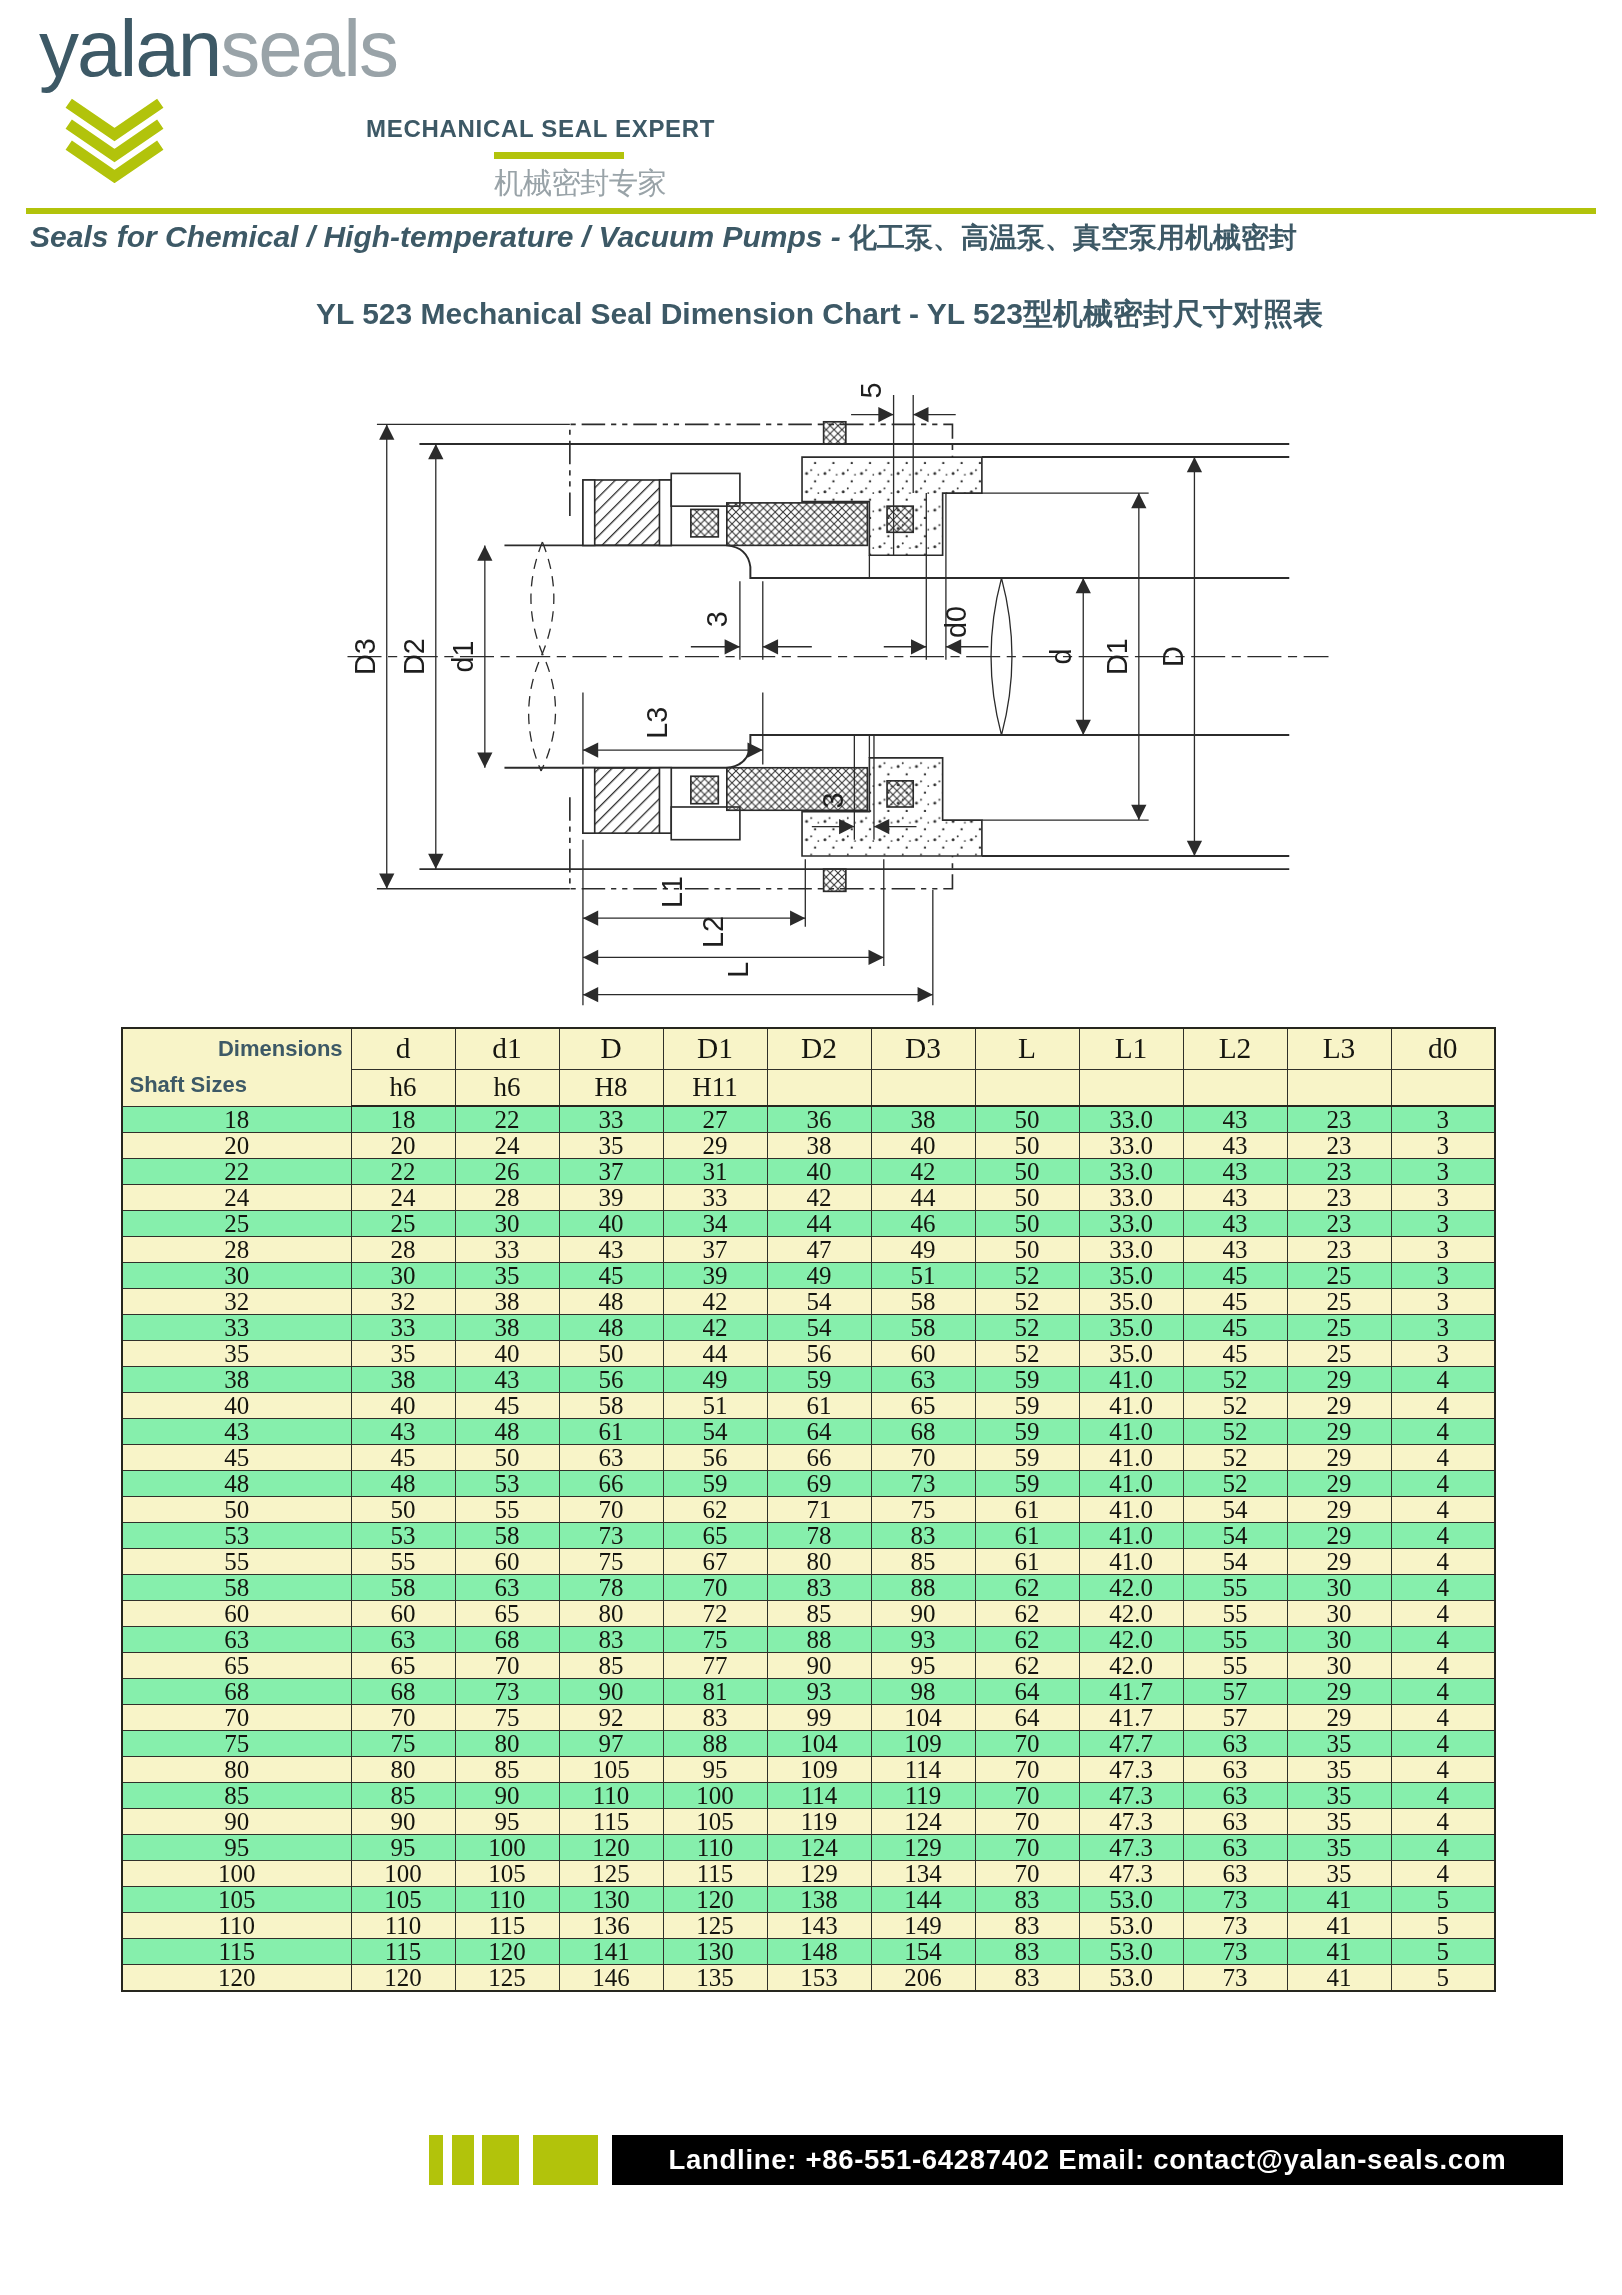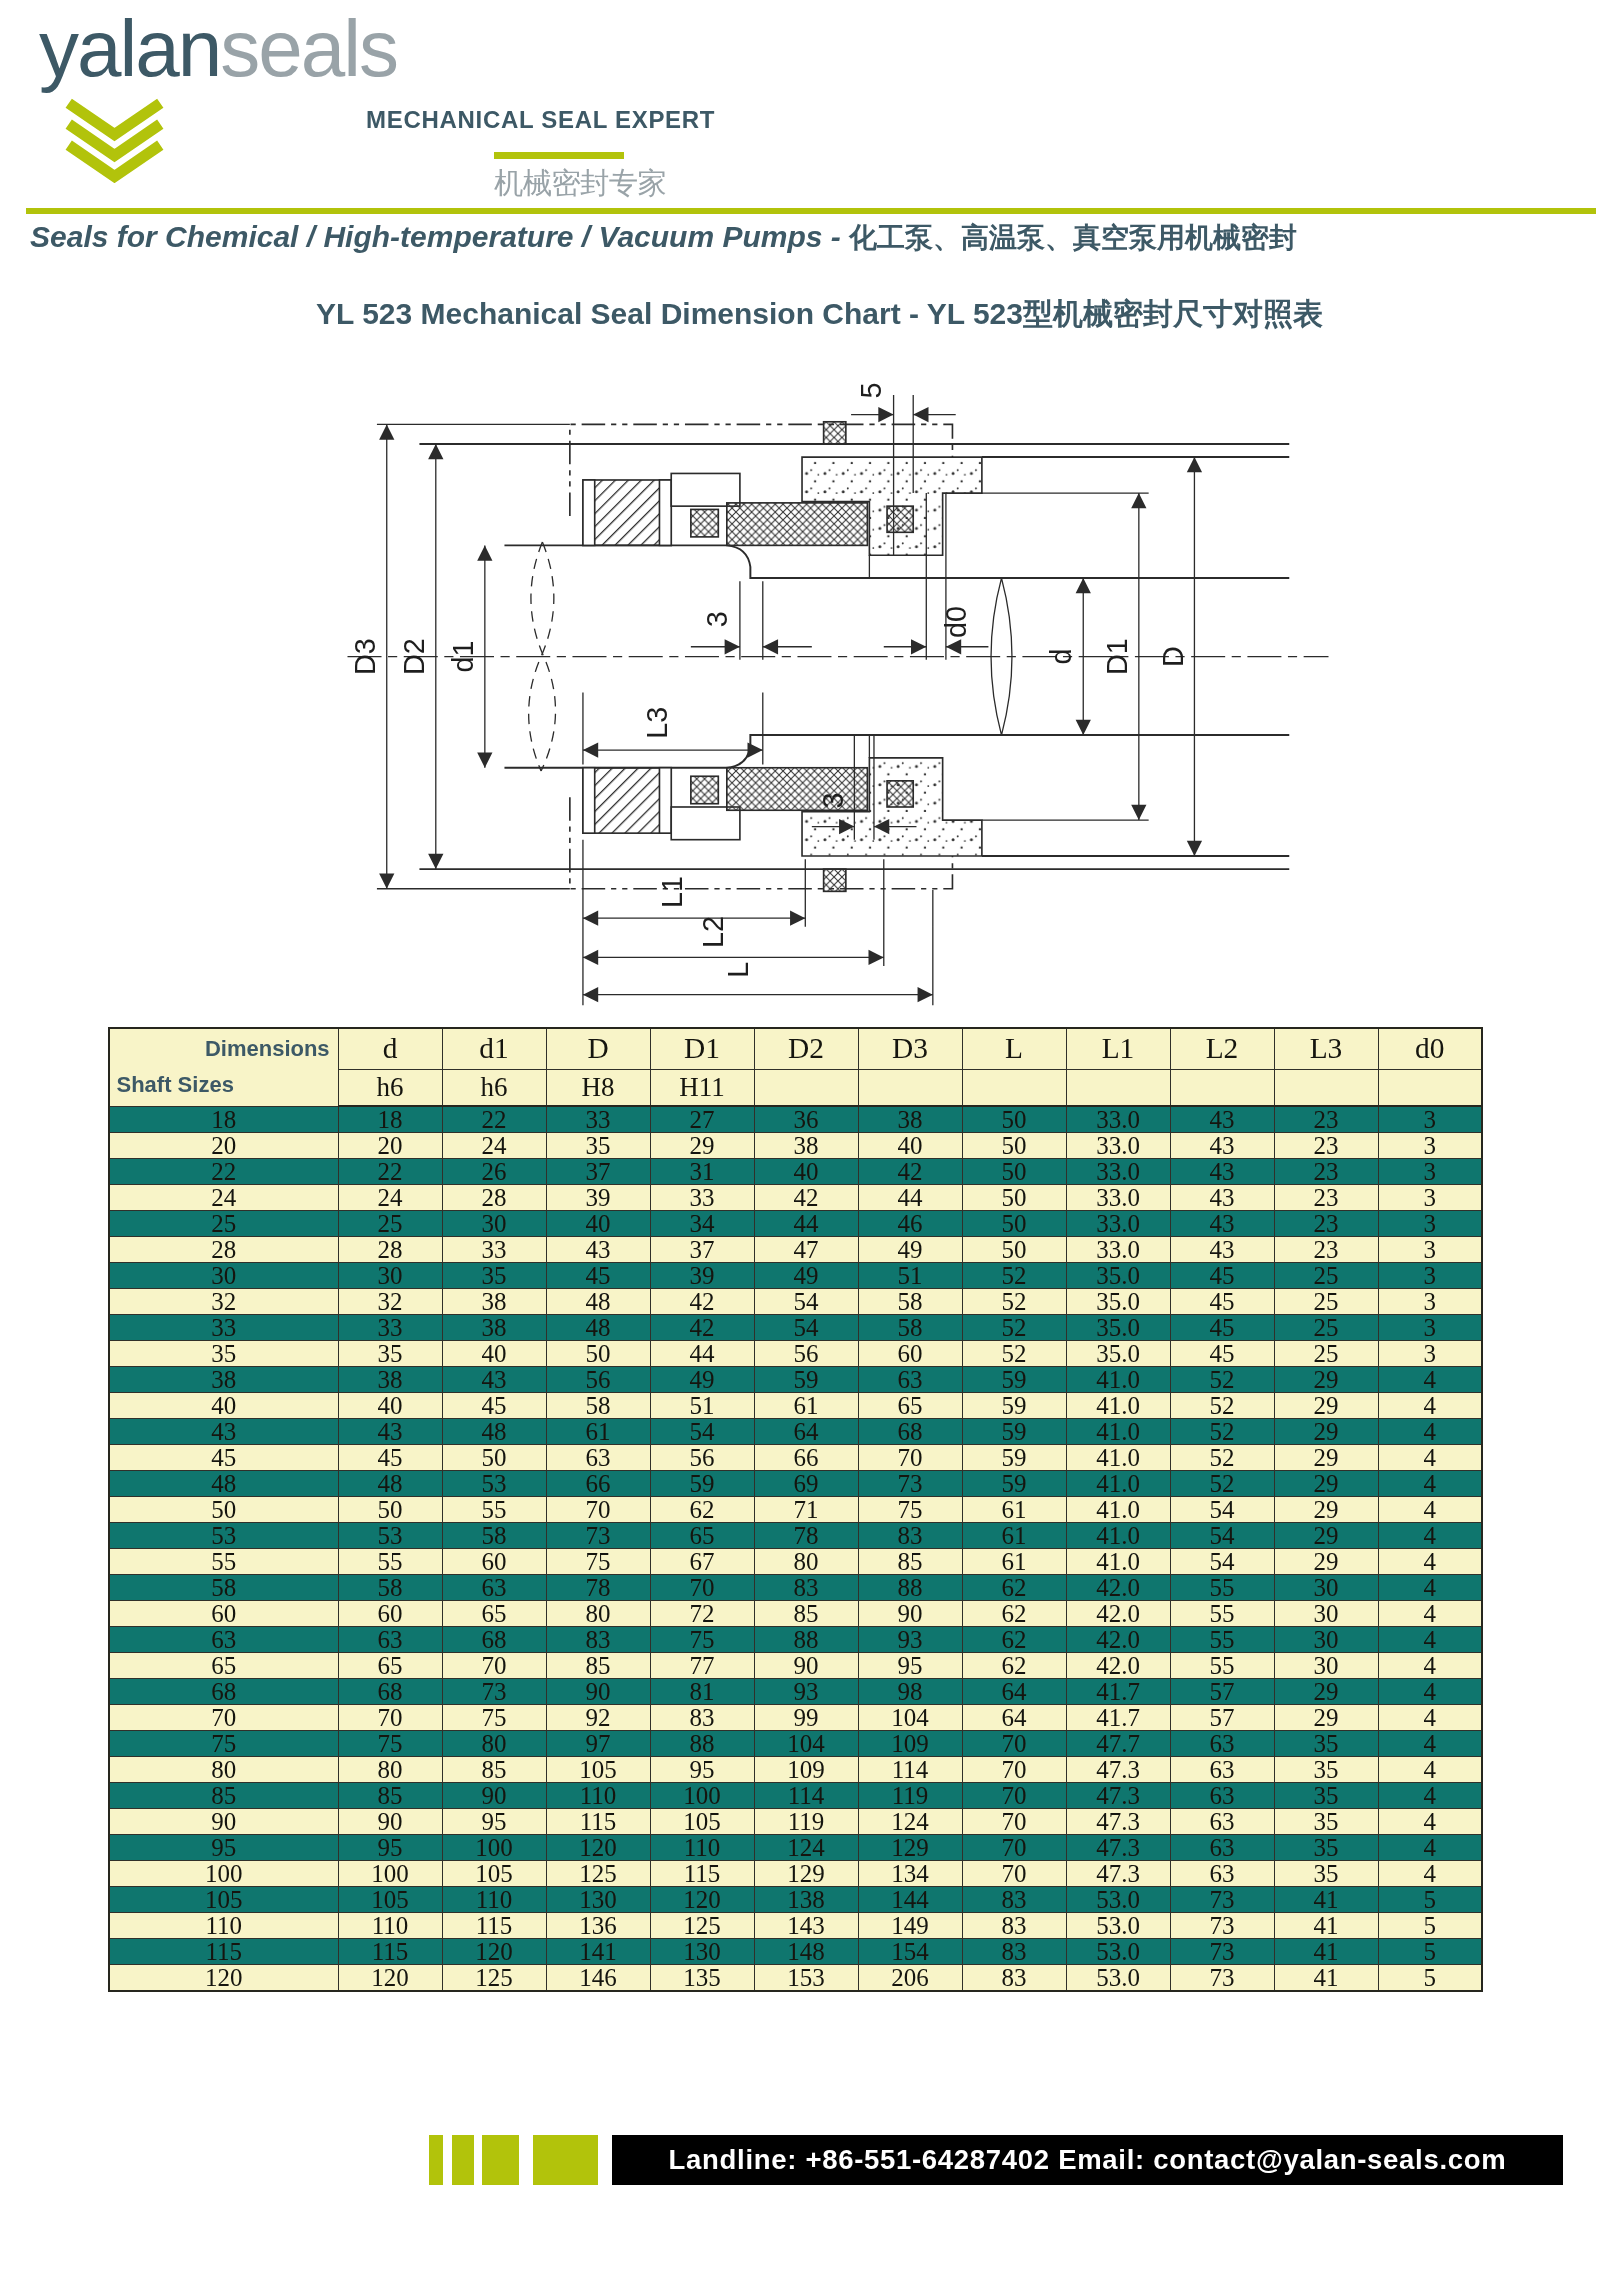--- a/index.html
+++ b/index.html
@@ -5,21 +5,21 @@
   html,body{margin:0;padding:0;background:#ffffff;}
   .page{position:relative;width:1623px;height:2295px;background:#ffffff;overflow:hidden;
         font-family:"Liberation Sans",sans-serif;border-radius:24px;}
 
   
   .brand-word{position:absolute;left:39px;top:9.2px;font-size:80px;letter-spacing:-2px;
               font-weight:400;line-height:1;}
   .brand-word .p1{color:#3d5966;}
   .brand-word .p2{color:#99a3a8;}
   .chevrons{position:absolute;left:62px;top:98px;}
-  .logo-sub-en{position:absolute;left:366px;top:106px;font-size:24px;font-weight:700;
+  .logo-sub-en{position:absolute;left:366px;top:115px;font-size:24px;font-weight:700;
                color:#3d5966;letter-spacing:0.7px;}
   .logo-cn{position:absolute;left:167px;top:136px;font-size:60px;font-weight:700;line-height:1;}
   .logo-cn .p1{color:#3d5966;}
   .logo-cn .p2{color:#99a3a8;}
   .logo-green-dash{position:absolute;left:494px;top:152px;width:130px;height:6.5px;background:#b2c30b;}
   .logo-cn-tag{position:absolute;left:494px;top:164px;font-size:29.4px;color:#99a3a8;letter-spacing:-0.7px;}
 
   .green-rule{position:absolute;left:26px;top:208px;width:1570px;height:5.9px;background:#b2c30b;}
 
   .tagline{position:absolute;left:30px;top:219px;width:1440px;font-size:30px;font-weight:700;
@@ -38,22 +38,22 @@
   .dd  {stroke:#2b2b2b;stroke-width:2.5;fill:none;stroke-dasharray:36 9 8 9 8 9;}
   .dsh {stroke:#2b2b2b;stroke-width:2;fill:none;stroke-dasharray:16 11;}
   .dim {stroke:#2b2b2b;stroke-width:2;fill:none;}
   .hatchf{fill:url(#hatch);stroke:#2b2b2b;stroke-width:2.5;}
   .xhf   {fill:url(#xh);stroke:#2b2b2b;stroke-width:2.5;}
   .dotsf {fill:url(#dots);stroke:#2b2b2b;stroke-width:2.5;}
   .whf   {fill:#ffffff;stroke:#2b2b2b;stroke-width:2.5;}
   .dlab{font-family:"Liberation Sans",sans-serif;font-size:44px;fill:#1e1e1e;}
 
   
-  table.dims{position:absolute;left:108px;top:1027px;width:1374px;border-collapse:collapse;
-             table-layout:fixed;background:#0f766e;border:2.6px solid #26261e;}
+  table.dims{position:absolute;left:121px;top:1027px;width:1374px;border-collapse:collapse;
+             table-layout:fixed;background:#86efac;border:2.6px solid #26261e;}
   table.dims td,table.dims th{border:1.3px solid #30302a;text-align:center;padding:0;
              font-family:"Liberation Serif","DejaVu Serif",serif;font-weight:400;
              color:#15150f;overflow:hidden;}
   table.dims thead th,table.dims thead td{background:#f8f4c8;}
   table.dims thead tr.hrow{height:41px;}
   table.dims thead tr.hrow th{font-size:29.4px;}
   table.dims thead tr.tolrow{height:37px;}
   table.dims thead tr.tolrow td{font-size:27px;border-bottom:2.6px solid #26261e;}
   table.dims tbody tr{height:20px;}
   table.dims tbody tr.alt{background:#f8f4c8;}

